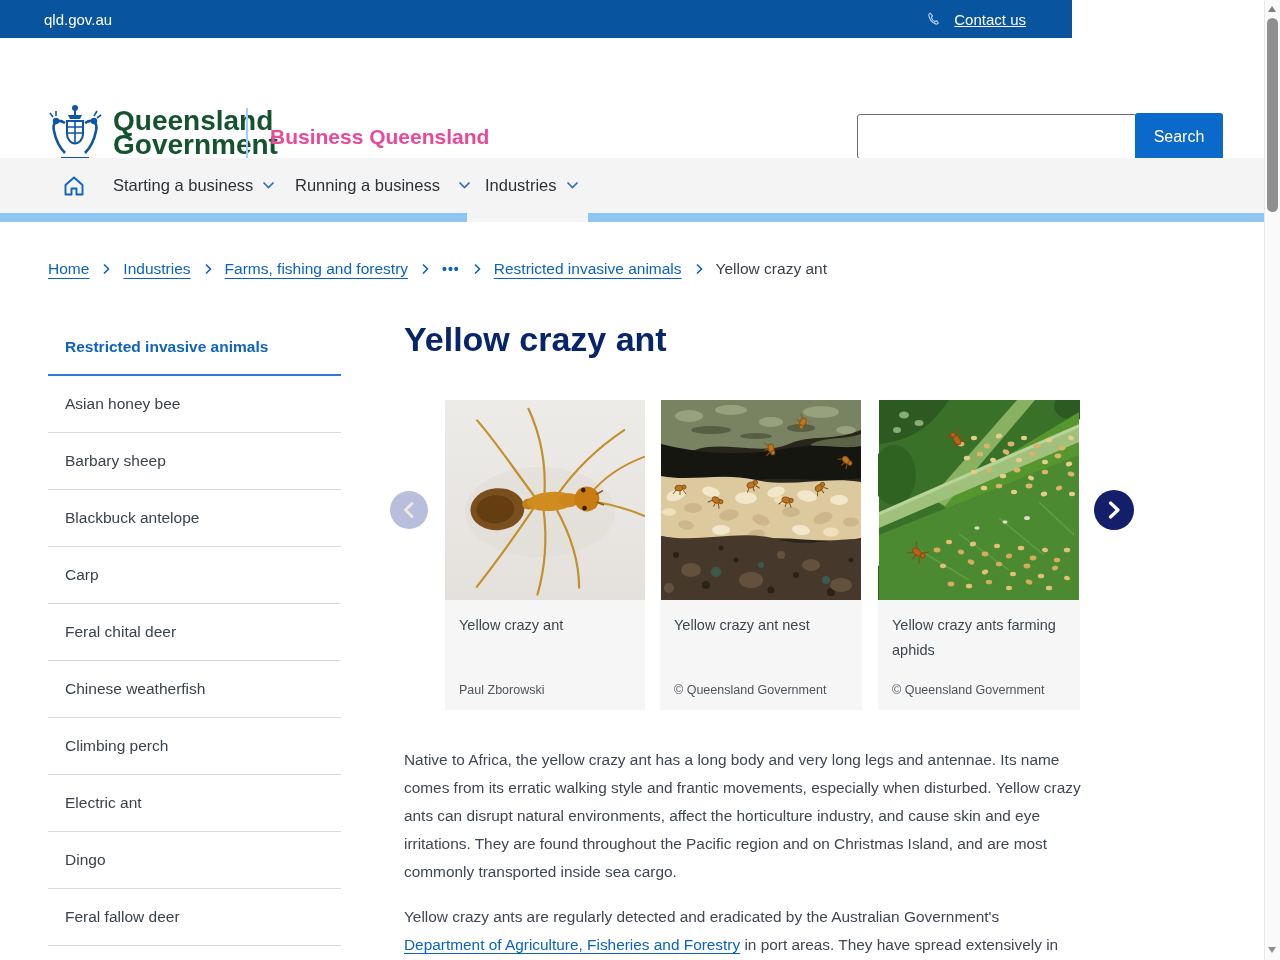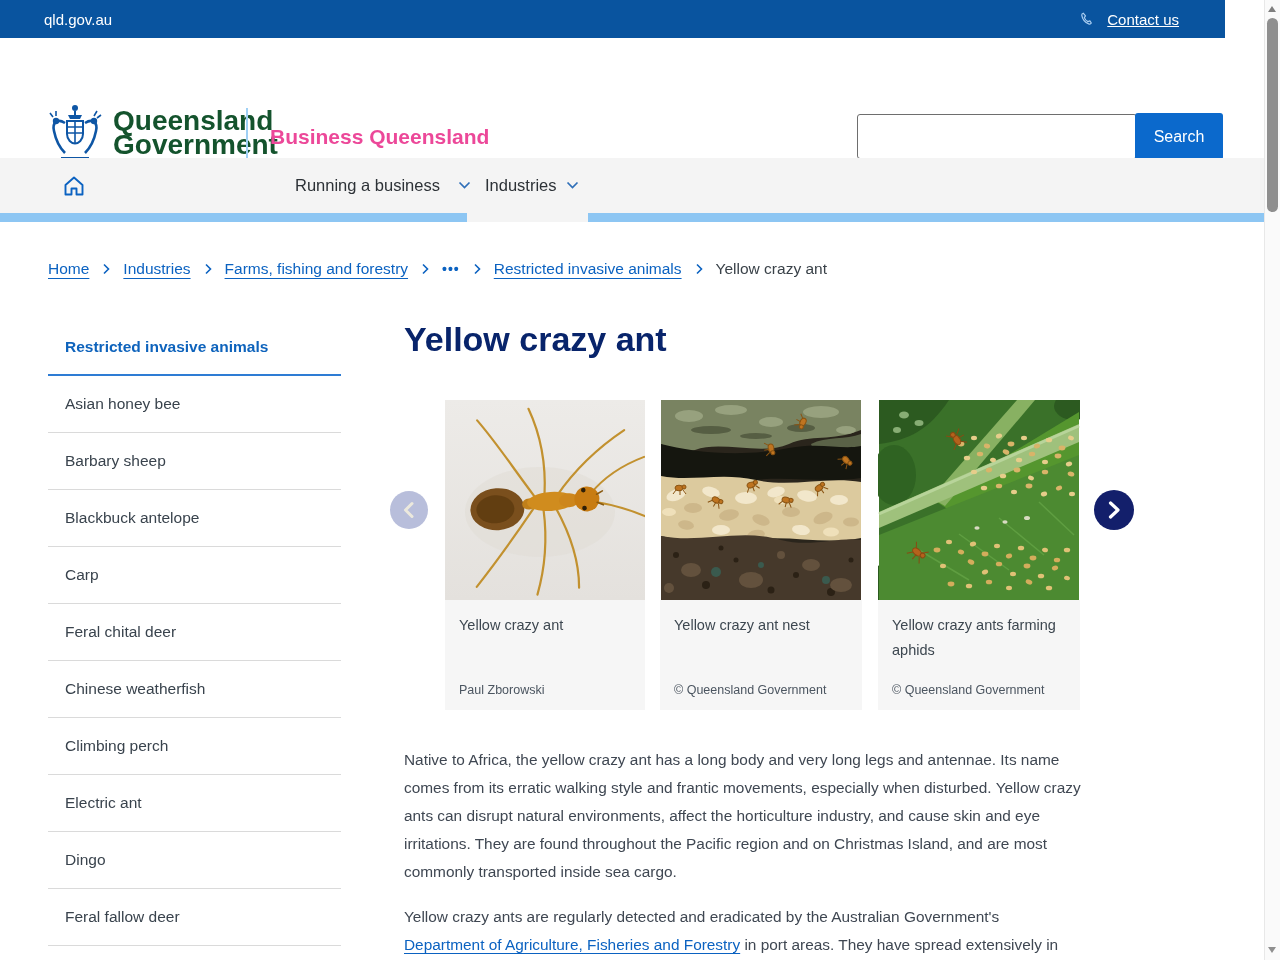--- a/index.html
+++ b/index.html
@@ -1,21 +1,21 @@
 <!DOCTYPE html>
 <html><head>
 <meta charset="utf-8">
 <title>Yellow crazy ant</title>
 <style>
   html,body{margin:0;padding:0;}
   body{font-family:"Liberation Sans", sans-serif; background:#fff;}
   .page{position:relative;width:1280px;height:960px;overflow:hidden;background:#fff;}
 
   
-  .topbar{position:absolute;left:0;top:0;width:1225px;height:38px;background:#09549f;
+  .topbar{position:absolute;left:0;top:0;width:1072px;height:38px;background:#09549f;
     display:flex;align-items:center;justify-content:space-between;box-sizing:border-box;
     padding:0 46px 0 44px;}
   .topbar a{color:#fff;text-decoration:none;font-size:15px;}
   .contact{display:flex;align-items:flex-start;gap:12px;color:#fff;font-size:15px;cursor:pointer;text-decoration:underline;}
 
   
   .header{position:absolute;left:0;top:38px;width:1264px;height:120px;background:#fff;}
   .logo{position:absolute;left:48px;top:64px;display:flex;align-items:center;cursor:pointer;}
   .logo-text{margin-left:11px;color:#14532d;font-weight:bold;font-size:28px;line-height:24px;}
   .header-divider{position:absolute;left:246px;top:70px;width:2px;height:57px;background:#9fd0f5;}
@@ -121,20 +121,26 @@
       <button class="search-btn">Search</button>
     </div>
   </div>
 
   <div class="navbar">
     <div class="nav-stripe"></div>
     <div class="nav-stripe-gap"></div>
     <div class="nav-home">
       <svg width="24" height="24" viewBox="0 0 24 24">
         <path d="M3.5 11 L12 3.5 L20.5 11 V20.5 H14.5 V14.5 H9.5 V20.5 H3.5 Z" fill="none" stroke="#0b62c1" stroke-width="1.9" stroke-linejoin="round"></path>
+      </svg>
+    </div>
+    <div class="nav-item nav-item-1">
+      <span>Starting a business</span>
+      <svg width="13" height="9" viewBox="0 0 13 9">
+        <path d="M1.5 1.5 L6.5 6.5 L11.5 1.5" fill="none" stroke="#2f6fb8" stroke-width="1.7"></path>
       </svg>
     </div>
     <div class="nav-item nav-item-2">
       <span>Running a business</span>
       <svg width="13" height="9" viewBox="0 0 13 9">
         <path d="M1.5 1.5 L6.5 6.5 L11.5 1.5" fill="none" stroke="#2f6fb8" stroke-width="1.7"></path>
       </svg>
     </div>
     <div class="nav-item nav-item-3">
       <span>Industries</span>

